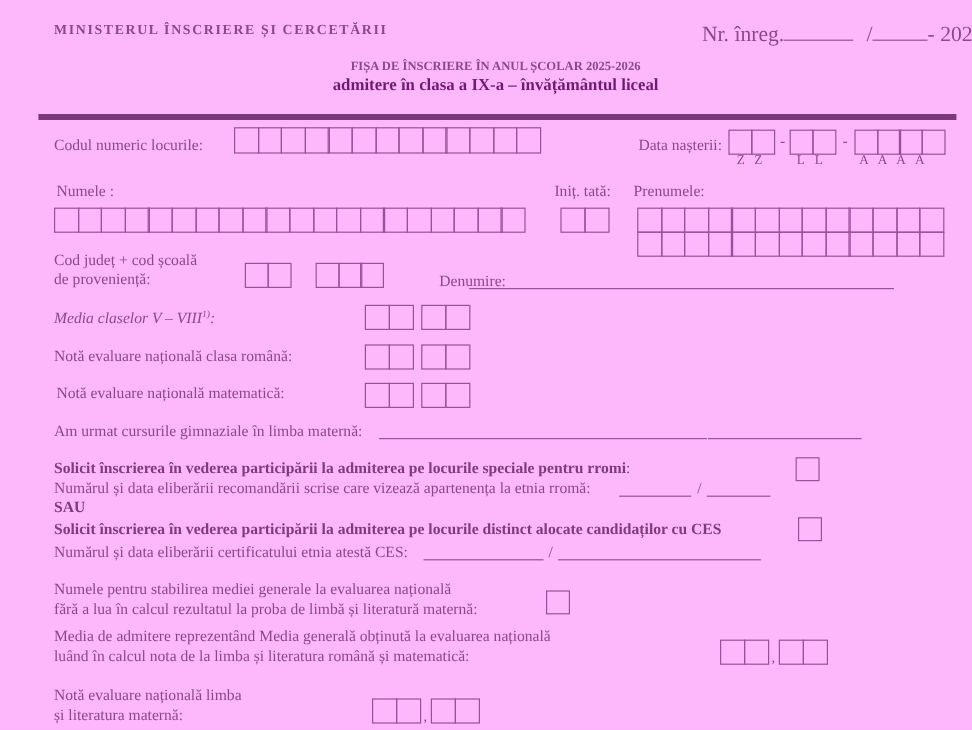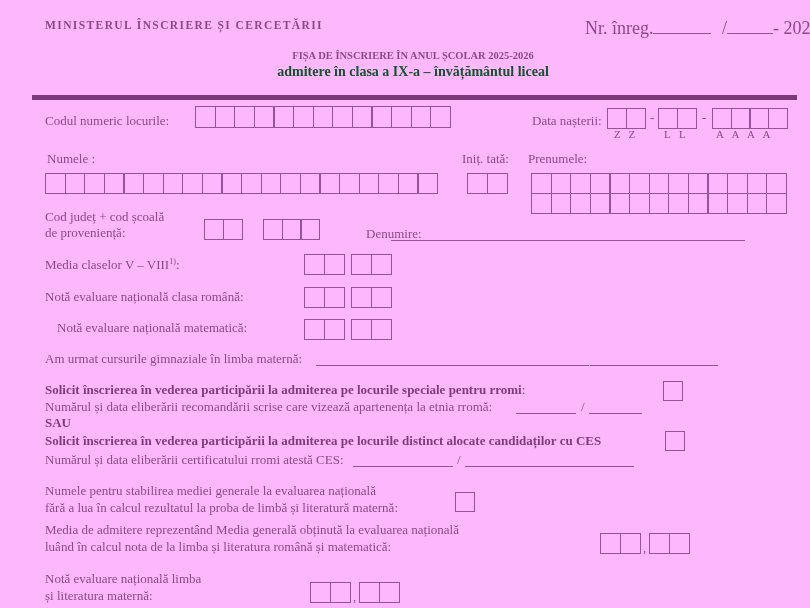--- a/index.html
+++ b/index.html
@@ -10,21 +10,21 @@
     color:#8a4a8a;
     position:relative;
   }
   .abs { position:absolute; white-space:nowrap; }
   .t13 { font-size:13px; }
   .bold { font-weight:bold; color:#7e3c7e; }
   .ministry { left:45px; top:19px; font-size:11.5px; font-weight:bold; letter-spacing:1.4px; color:#8a4a8a; }
   .nrinreg { left:585px; top:18px; font-size:18px; }
   .title1 { left:0; width:810px; text-align:center; top:50px; font-size:10.5px; font-weight:bold; color:#8a4a8a; }
   .title1 span, .title2 span { display:inline-block; }
-  .title2 { left:0; width:810px; text-align:center; top:64px; font-size:14px; font-weight:bold; color:#14532d; }
+  .title2 { left:0; width:810px; text-align:center; top:64px; font-size:14px; font-weight:bold; color:#701a75; }
   .rule { position:absolute; left:32px; top:95px; width:765px; height:5px; background:#7a3a7a; }
   .boxes { position:absolute; display:flex; }
   .box { box-sizing:border-box; border:1.3px solid #9a509a; background:transparent; }
   .boxes .box + .box { margin-left:-1.3px; }
   .uline { display:inline-block; border-bottom:1px solid #9a509a; vertical-align:baseline; }
   .chk { position:absolute; box-sizing:border-box; border:1.3px solid #9a509a; width:20px; height:20px; }
   .sublbl { position:absolute; font-size:11px; letter-spacing:0; }
   .grid2 { position:absolute; display:grid; grid-template-columns:repeat(13, 19.6px); grid-template-rows:repeat(2, 20px); }
   .grid2 .box { margin:0 -1.3px -1.3px 0; }
 </style>
@@ -145,21 +145,21 @@
   <div class="box" style="width:20px;height:21px;"></div>
 </div>
 <div class="boxes" style="left:263px; top:219px;">
   <div class="box" style="width:20px;height:21px;"></div>
   <div class="box" style="width:20px;height:21px;"></div>
   <div class="box" style="width:20px;height:21px;"></div>
 </div>
 <div class="abs t13" style="left:329px; top:226px;margin-left:37px;">Denumire:</div>
 <div class="abs" style="left:391px; top:226px; width:354px; height:14px; border-bottom:1px solid #9a509a;"></div>
 
-<div class="abs t13" style="left:45px; top:257px;">
+<div class="abs t13" style="left:45px; top:257px;font-style:italic;">
   <span>Media claselor V – VIII</span><sup style="font-size:8px;">1)</sup><span>:</span>
 </div>
 <div class="boxes" style="left:304px; top:254px;">
   <div class="box" style="width:21px;height:21px;"></div>
   <div class="box" style="width:21px;height:21px;"></div>
 </div>
 <div class="boxes" style="left:351px; top:254px;">
   <div class="box" style="width:21px;height:21px;"></div>
   <div class="box" style="width:21px;height:21px;"></div>
 </div>
@@ -167,21 +167,21 @@
 <div class="abs t13" style="left:45px; top:289px;">Notă evaluare națională clasa română:</div>
 <div class="boxes" style="left:304px; top:287px;">
   <div class="box" style="width:21px;height:21px;"></div>
   <div class="box" style="width:21px;height:21px;"></div>
 </div>
 <div class="boxes" style="left:351px; top:287px;">
   <div class="box" style="width:21px;height:21px;"></div>
   <div class="box" style="width:21px;height:21px;"></div>
 </div>
 
-<div class="abs t13" style="left:57px; top:320px;text-align:center;">Notă evaluare națională matematică:</div>
+<div class="abs t13" style="left:47px; top:320px;text-align:center;">Notă evaluare națională matematică:</div>
 <div class="boxes" style="left:304px; top:319px;">
   <div class="box" style="width:21px;height:21px;"></div>
   <div class="box" style="width:21px;height:21px;"></div>
 </div>
 <div class="boxes" style="left:351px; top:319px;">
   <div class="box" style="width:21px;height:21px;"></div>
   <div class="box" style="width:21px;height:21px;"></div>
 </div>
 
 <div class="abs t13" style="left:45px; top:351px;">Am urmat cursurile gimnaziale în limba maternă:</div>
@@ -194,21 +194,21 @@
 <div class="chk" style="left:663px; top:381px;"></div>
 <div class="abs t13" style="left:45px; top:399px;">Numărul și data eliberării recomandării scrise care vizează apartenența la etnia rromă:</div>
 <div class="abs" style="left:516px; top:399px; width:60px; height:14px; border-bottom:1px solid #9a509a;"></div>
 <div class="abs t13" style="left:581px; top:399px;">/</div>
 <div class="abs" style="left:589px; top:399px; width:53px; height:14px; border-bottom:1px solid #9a509a;"></div>
 
 <div class="abs t13 bold" style="left:45px; top:415px;">SAU</div>
 
 <div class="abs t13 bold" style="left:45px; top:433px;">Solicit înscrierea în vederea participării la admiterea pe locurile distinct alocate candidaților cu CES</div>
 <div class="chk" style="left:665px; top:431px;"></div>
-<div class="abs t13" style="left:45px; top:452px;">Numărul și data eliberării certificatului rromi atestă CES:</div>
+<div class="abs t13" style="left:45px; top:452px;">Numărul și data eliberării certificatului etnia atestă CES:</div>
 <div class="abs" style="left:353px; top:452px; width:100px; height:14px; border-bottom:1px solid #9a509a;"></div>
 <div class="abs t13" style="left:457px; top:452px;">/</div>
 <div class="abs" style="left:465px; top:452px; width:169px; height:14px; border-bottom:1px solid #9a509a;"></div>
 
 <div class="abs t13" style="left:45px; top:483px;">Numele pentru stabilirea mediei generale la evaluarea națională</div>
 <div class="abs t13" style="left:45px; top:500px;">fără a lua în calcul rezultatul la proba de limbă și literatură maternă:</div>
 <div class="chk" style="left:455px; top:492px;"></div>
 
 <div class="abs t13" style="left:45px; top:522px;">Media de admitere reprezentând Media generală obținută la evaluarea  națională</div>
 <div class="abs t13" style="left:45px; top:539px;text-align:center;">luând în calcul nota de la limba și literatura română și matematică:</div>

